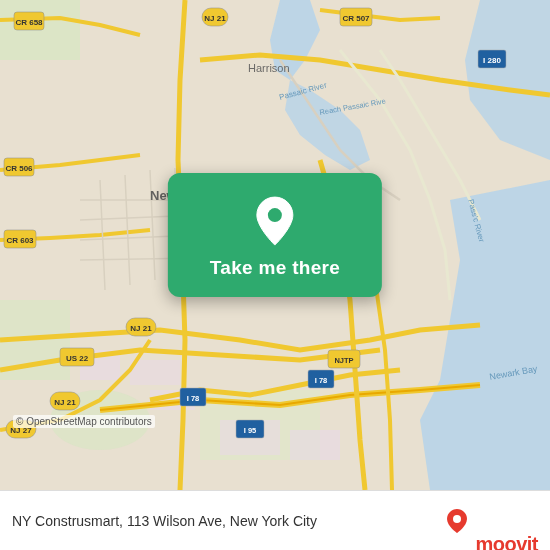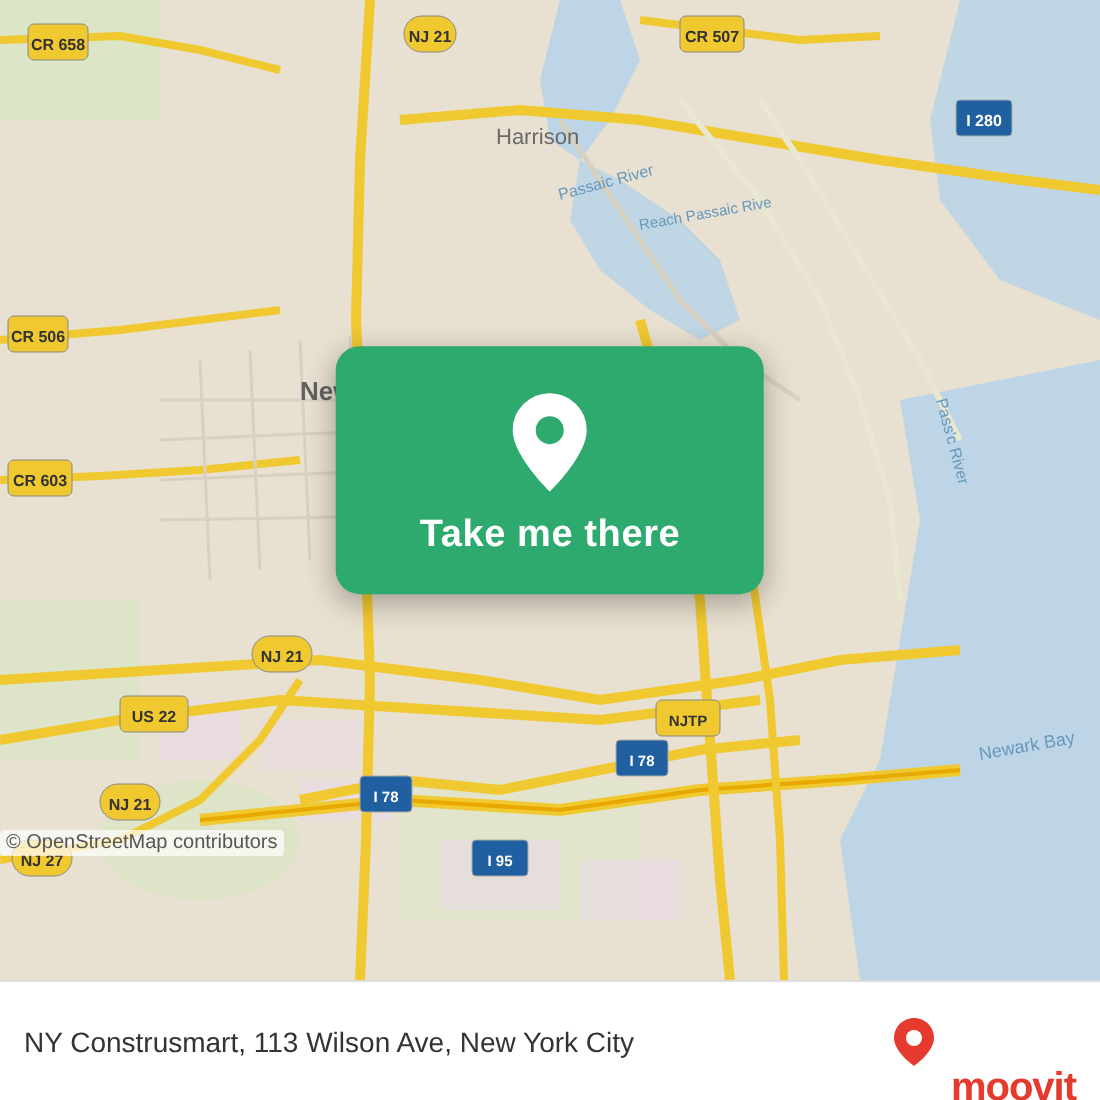--- a/index.html
+++ b/index.html
@@ -109,21 +109,21 @@
       font-size: 20px;
       font-weight: 700;
       color: #e63a2e;
       letter-spacing: -0.5px;
       margin-top: 48px;
     }
 
     .attribution {
       position: absolute;
       bottom: 62px;
-      left: 0;
+      left: 13px;
       font-size: 10px;
       color: #555;
       background: rgba(255,255,255,0.7);
       padding: 1px 3px;
       border-radius: 2px;
     }
   </style>
 </head>
 <body>
 

